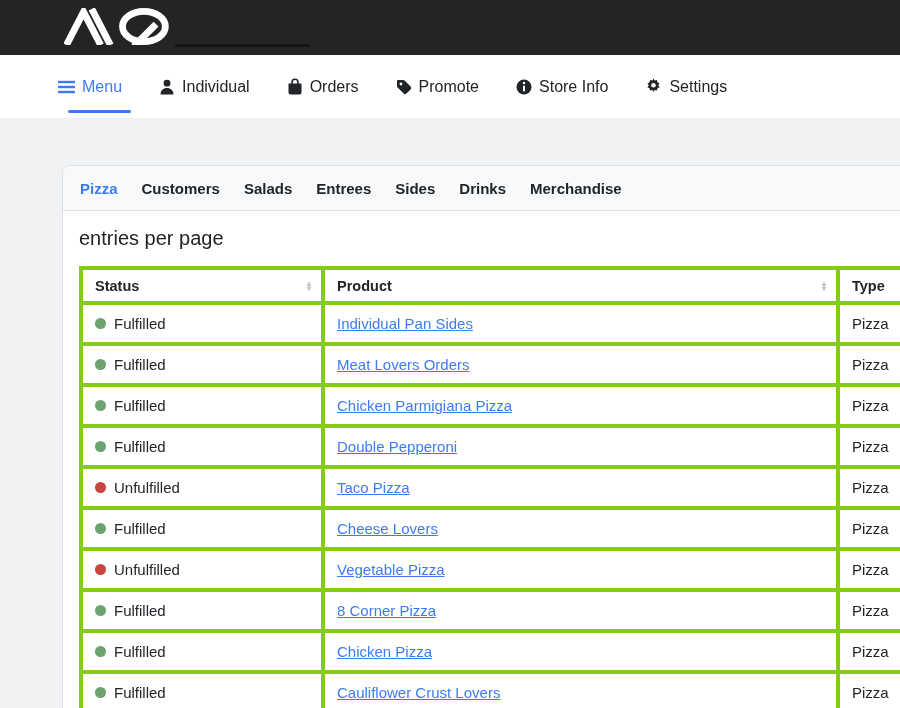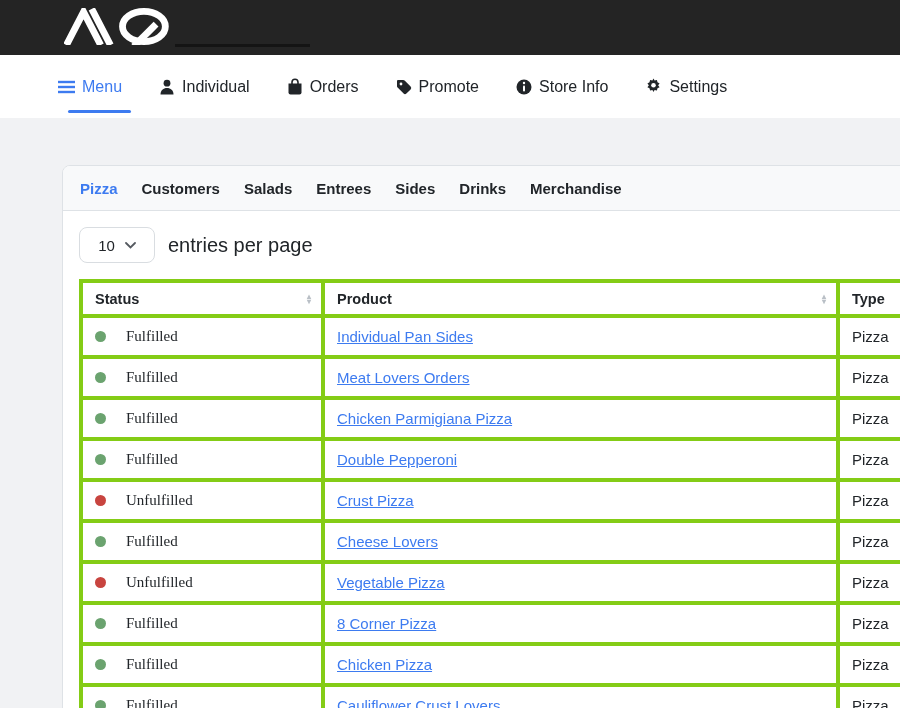--- a/index.html
+++ b/index.html
@@ -75,21 +75,21 @@
     border:4px solid #84cc16; text-align:left; vertical-align:middle;
     padding:0 12px;
   }
   th { height:35px; font-size:14.5px; font-weight:700; position:relative; }
   td { height:37px; }
   .sort-icons {
     position:absolute; right:10px; top:50%; transform:translateY(-50%);
     display:flex; flex-direction:column; line-height:5px; font-size:8px;
     color:#b9bfc6; letter-spacing:0;
   }
-  .status-cell { display:flex; align-items:center; gap:20px; height:37px;font-family:Liberation Serif, serif; }
+  .status-cell { display:flex; align-items:center; gap:8px; height:37px; }
   .dot { width:11px; height:11px; border-radius:50%; flex:0 0 auto; }
   .plink { color:var(--accent); text-decoration:underline; cursor:pointer; }
 
   .summary { font-size:15px; color:#212529; padding:14px 16px 0 16px; font-weight:400; }
 </style>
 </head>
 <body>
 
 <div class="topbar">
   <svg class="logo" viewBox="0 0 120 38" width="117" height="37" aria-hidden="true">
@@ -159,26 +159,20 @@
     <span class="tab active">Pizza</span>
     <span class="tab">Customers</span>
     <span class="tab">Salads</span>
     <span class="tab">Entrees</span>
     <span class="tab">Sides</span>
     <span class="tab">Drinks</span>
     <span class="tab">Merchandise</span>
   </div>
 
   <div class="entries-row">
-    <div class="page-size-select">
-      <span>10</span>
-      <svg class="chev" width="11" height="7" viewBox="0 0 11 7">
-          <path d="M1 1 L5.5 5.5 L10 1" fill="none" stroke="#555a60" stroke-width="1.8" stroke-linecap="round"></path>
-        </svg>
-    </div>
     <span class="entries-label">entries per page</span>
   </div>
 
   <div class="table-wrap">
     <table>
       <colgroup>
           <col class="c-status">
           <col class="c-product">
           <col>
         </colgroup>
@@ -247,21 +241,21 @@
        <td>Pizza</td>
      </tr>
           <tr>
        <td>
          <span class="status-cell">
            <span class="dot" style="background:#c8443f"></span>
            <span>Unfulfilled</span>
          </span>
        </td>
        <td>
-         <a class="plink">Crust Pizza</a>
+         <a class="plink">Taco Pizza</a>
        </td>
        <td>Pizza</td>
      </tr>
           <tr>
        <td>
          <span class="status-cell">
            <span class="dot" style="background:#6ba36f"></span>
            <span>Fulfilled</span>
          </span>
        </td>

